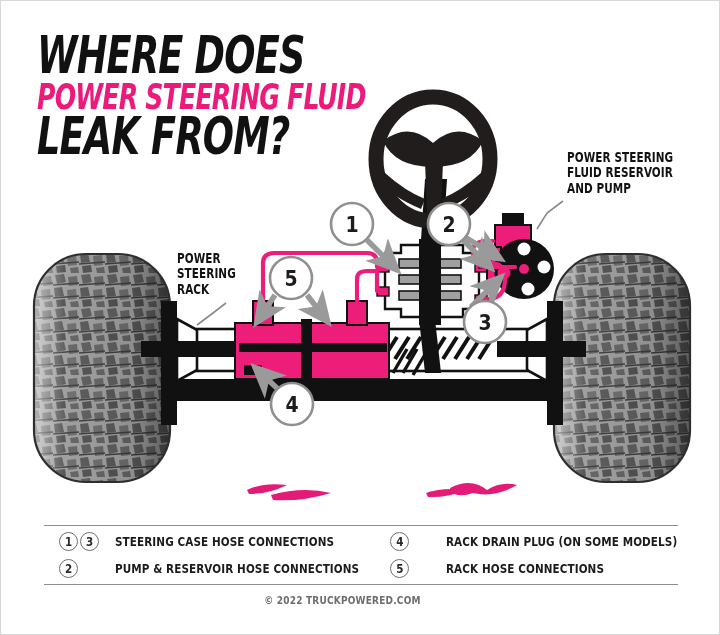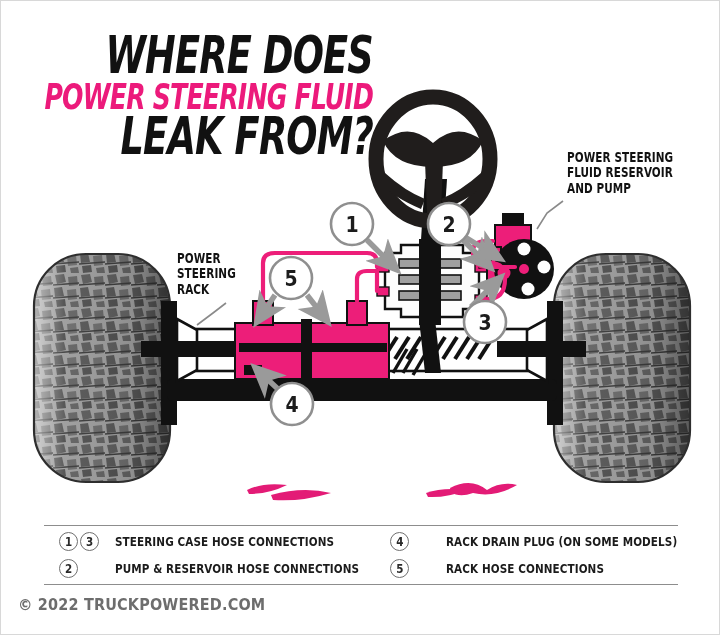--- a/index.html
+++ b/index.html
@@ -8,21 +8,21 @@
     font-family:"Liberation Sans", sans-serif;
     -webkit-font-smoothing:antialiased;
   }
   #frame{
     position:absolute;left:0;top:0;width:720px;height:635px;
     box-sizing:border-box;border:1px solid #d8d8d8;background:#fff;
   }
   .abs{position:absolute;}
 
   
-  #title-block{left:36px;top:32px;width:420px;text-align:right;}
+  #title-block{left:36px;top:32px;width:420px;}
   .t-line{
     font-family:"DejaVu Sans Condensed","Liberation Sans", sans-serif;
     font-weight:bold;font-style:italic;
     letter-spacing:-1px;line-height:0.92;
     transform:scaleX(0.80);transform-origin:left center;
     white-space:nowrap;
   }
   #t1{font-size:51px;color:#111111;}
   #t2{font-size:35px;color:#ec1a7b;margin-top:1px;}
   #t3{font-size:51px;color:#111111;margin-top:1px;}
@@ -53,23 +53,23 @@
     box-sizing:border-box;display:flex;align-items:center;justify-content:center;
     font-family:"DejaVu Sans Condensed","Liberation Sans",sans-serif;
     font-weight:bold;font-size:11.5px;color:#2a2a2a;background:#fff;
   }
   .legtext{
     font-family:"DejaVu Sans Condensed","Liberation Sans", sans-serif;
     font-weight:bold;font-size:12.6px;color:#1b1b1b;letter-spacing:0.1px;
     transform:scaleX(0.92);transform-origin:left center;white-space:nowrap;
   }
   #copyright{
-    left:17px;top:594px;width:677px;text-align:left;
+    left:3px;top:594px;width:677px;text-align:center;
     font-family:"DejaVu Sans Condensed","Liberation Sans", sans-serif;
-    font-weight:bold;font-size:16px;color:#6d6d6d;letter-spacing:0.2px;
+    font-weight:bold;font-size:10px;color:#6d6d6d;letter-spacing:0.2px;
   }
 
   
   #diagram{left:0;top:0;width:720px;height:635px;}
 </style>
 </head>
 <body>
 
 <div id="frame">
 

